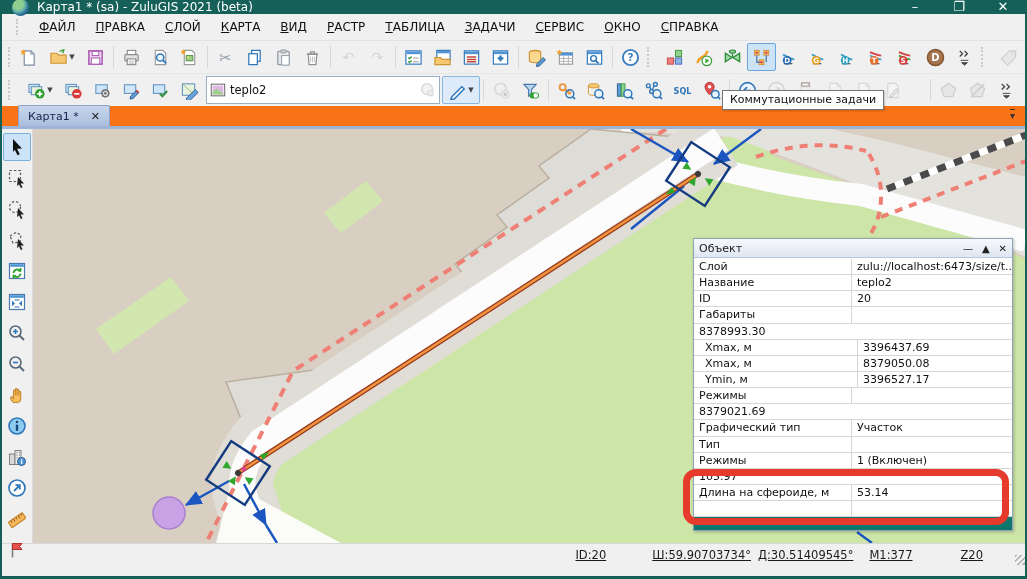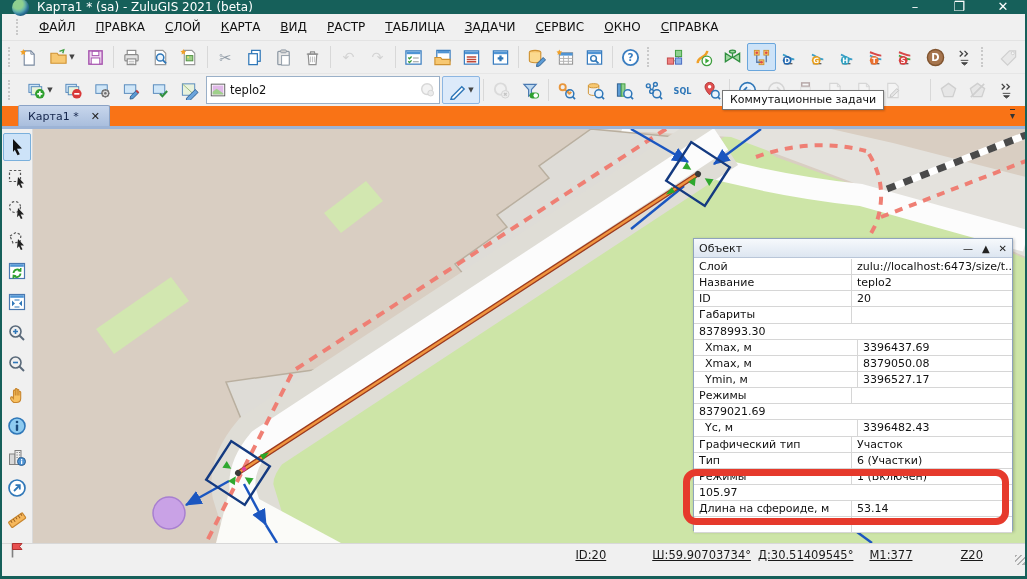--- a/index.html
+++ b/index.html
@@ -759,30 +759,25 @@
               <span class="pv">3396527.17</span>
             </div>
             <div class="prow">
               <span class="pl">Режимы</span>
               <span class="pv"></span>
             </div>
             <div class="prow">
               <span class="pv">8379021.69</span>
             </div>
             <div class="prow">
-              <span class="pl ind">Yc, м</span>
-              <span class="pv">3396482.43</span>
-            </div>
-            <div class="prow">
               <span class="pl">Графический тип</span>
               <span class="pv">Участок</span>
             </div>
             <div class="prow">
               <span class="pl">Тип</span>
-              <span class="pv">6 (Участки)</span>
             </div>
             <div class="prow">
               <span class="pl">Режимы</span>
               <span class="pv">1 (Включен)</span>
             </div>
             <div class="prow">
               <span class="pv">105.97</span>
             </div>
             <div class="prow">
               <span class="pl">Длина на сфероиде, м</span>

